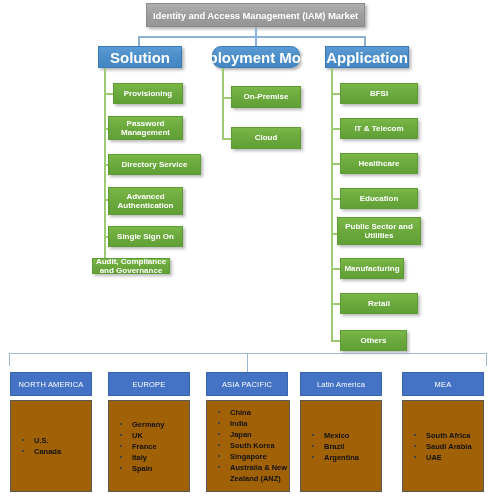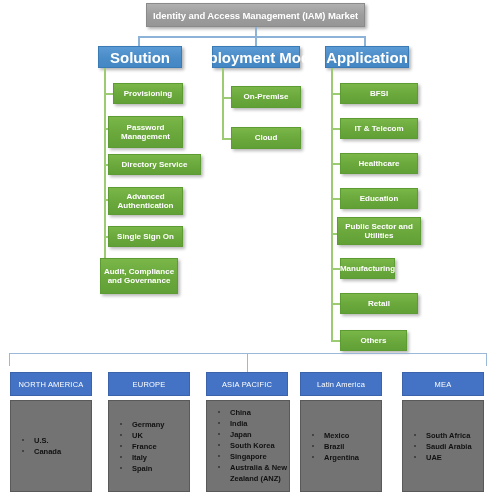--- a/index.html
+++ b/index.html
@@ -110,21 +110,21 @@
   }
   .region-head span {
     color: #ffffff;
     font-size: 7.5px;
     font-weight: normal;
     letter-spacing: 0.2px;
     white-space: nowrap;
   }
   .region-body {
     position: absolute;
-    background: #737373;
+    background: #a16207;
     border: 1px solid #595959;
     box-sizing: border-box;
     display: flex;
     flex-direction: column;
     justify-content: center;
     padding: 4px 0 4px 10px;
   }
   .region-body ul {
     list-style: none;
     margin: 0;
@@ -166,51 +166,51 @@
 
   <div class="conn" style="left:255px; top:27px; width:2px; height:9px;"></div>
   <div class="conn" style="left:138px; top:36px; width:228px; height:2px;"></div>
   <div class="conn" style="left:138px; top:36px; width:2px; height:11px;"></div>
   <div class="conn" style="left:255px; top:36px; width:2px; height:11px;"></div>
   <div class="conn" style="left:364px; top:36px; width:2px; height:11px;"></div>
 
   <div class="cat-head" style="left:98px; top:46px; width:84px;">
     <span>Solution</span>
   </div>
-  <div class="cat-head" style="left:212px; top:46px; width:88px;">
+  <div class="cat-head" style="left:212px; top:46px; width:88px;border-radius:9px;">
     <span>Deployment Model</span>
   </div>
   <div class="cat-head" style="left:325px; top:46px; width:84px;">
     <span>Application</span>
   </div>
 
   <div class="conn-green" style="left:104px; top:68px; width:2px; height:204px;"></div>
   <div class="conn-green" style="left:104px; top:93px; width:10px; height:2px;"></div>
   <div class="conn-green" style="left:104px; top:128px; width:10px; height:2px;"></div>
   <div class="conn-green" style="left:104px; top:164px; width:10px; height:2px;"></div>
   <div class="conn-green" style="left:104px; top:199px; width:10px; height:2px;"></div>
   <div class="conn-green" style="left:104px; top:236px; width:10px; height:2px;"></div>
   <div class="conn-green" style="left:104px; top:270px; width:10px; height:2px;"></div>
 
   <div class="leaf" style="left:113px; top:83px; width:70px; height:21px;">
     <span>Provisioning</span>
   </div>
-  <div class="leaf" style="left:108px; top:116px; width:75px; height:32px;">
+  <div class="leaf" style="left:108px; top:116px; width:75px; height:24px;">
     <span>Password Management</span>
   </div>
   <div class="leaf" style="left:108px; top:154px; width:93px; height:21px;">
     <span>Directory Service</span>
   </div>
   <div class="leaf" style="left:108px; top:187px; width:75px; height:28px;">
     <span>Advanced Authentication</span>
   </div>
   <div class="leaf" style="left:108px; top:226px; width:75px; height:21px;">
     <span>Single Sign On</span>
   </div>
-  <div class="leaf" style="left:100px; top:258px; width:78px; height:36px;">
+  <div class="leaf" style="left:92px; top:258px; width:78px; height:16px;">
     <span>Audit, Compliance and Governance</span>
   </div>
 
   <div class="conn-green" style="left:222px; top:68px; width:2px; height:72px;"></div>
   <div class="conn-green" style="left:222px; top:97px; width:10px; height:2px;"></div>
   <div class="conn-green" style="left:222px; top:138px; width:10px; height:2px;"></div>
 
   <div class="leaf" style="left:231px; top:86px; width:70px; height:22px;">
     <span>On-Premise</span>
   </div>
@@ -236,21 +236,21 @@
   </div>
   <div class="leaf" style="left:340px; top:153px; width:78px; height:21px;">
     <span>Healthcare</span>
   </div>
   <div class="leaf" style="left:340px; top:188px; width:78px; height:21px;">
     <span>Education</span>
   </div>
   <div class="leaf" style="left:337px; top:217px; width:84px; height:28px;">
     <span>Public Sector and Utilities</span>
   </div>
-  <div class="leaf" style="left:340px; top:258px; width:55px; height:21px;">
+  <div class="leaf" style="left:340px; top:258px; width:64px; height:21px;">
     <span>Manufacturing</span>
   </div>
   <div class="leaf" style="left:340px; top:293px; width:78px; height:21px;">
     <span>Retail</span>
   </div>
   <div class="leaf" style="left:340px; top:330px; width:67px; height:21px;">
     <span>Others</span>
   </div>
 
   <div class="conn-region" style="left:9px; top:353px; width:478px; height:1px;"></div>

